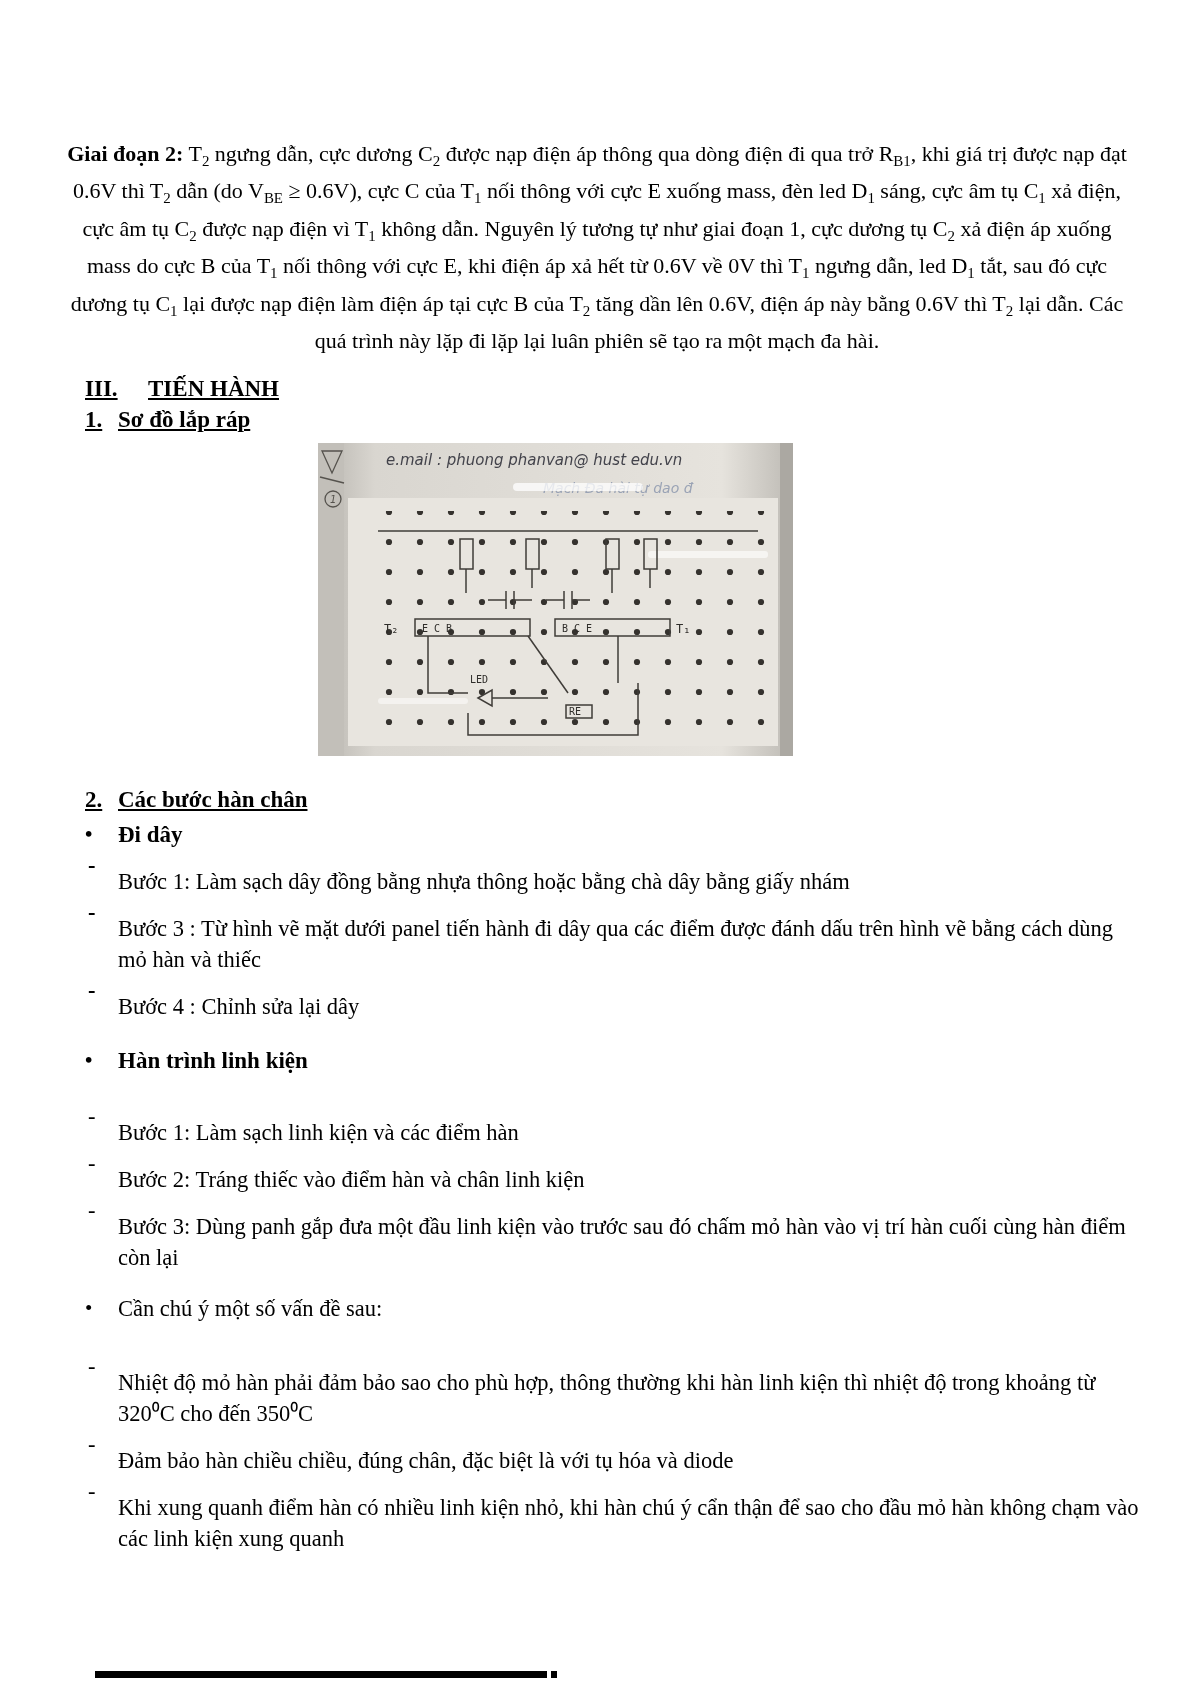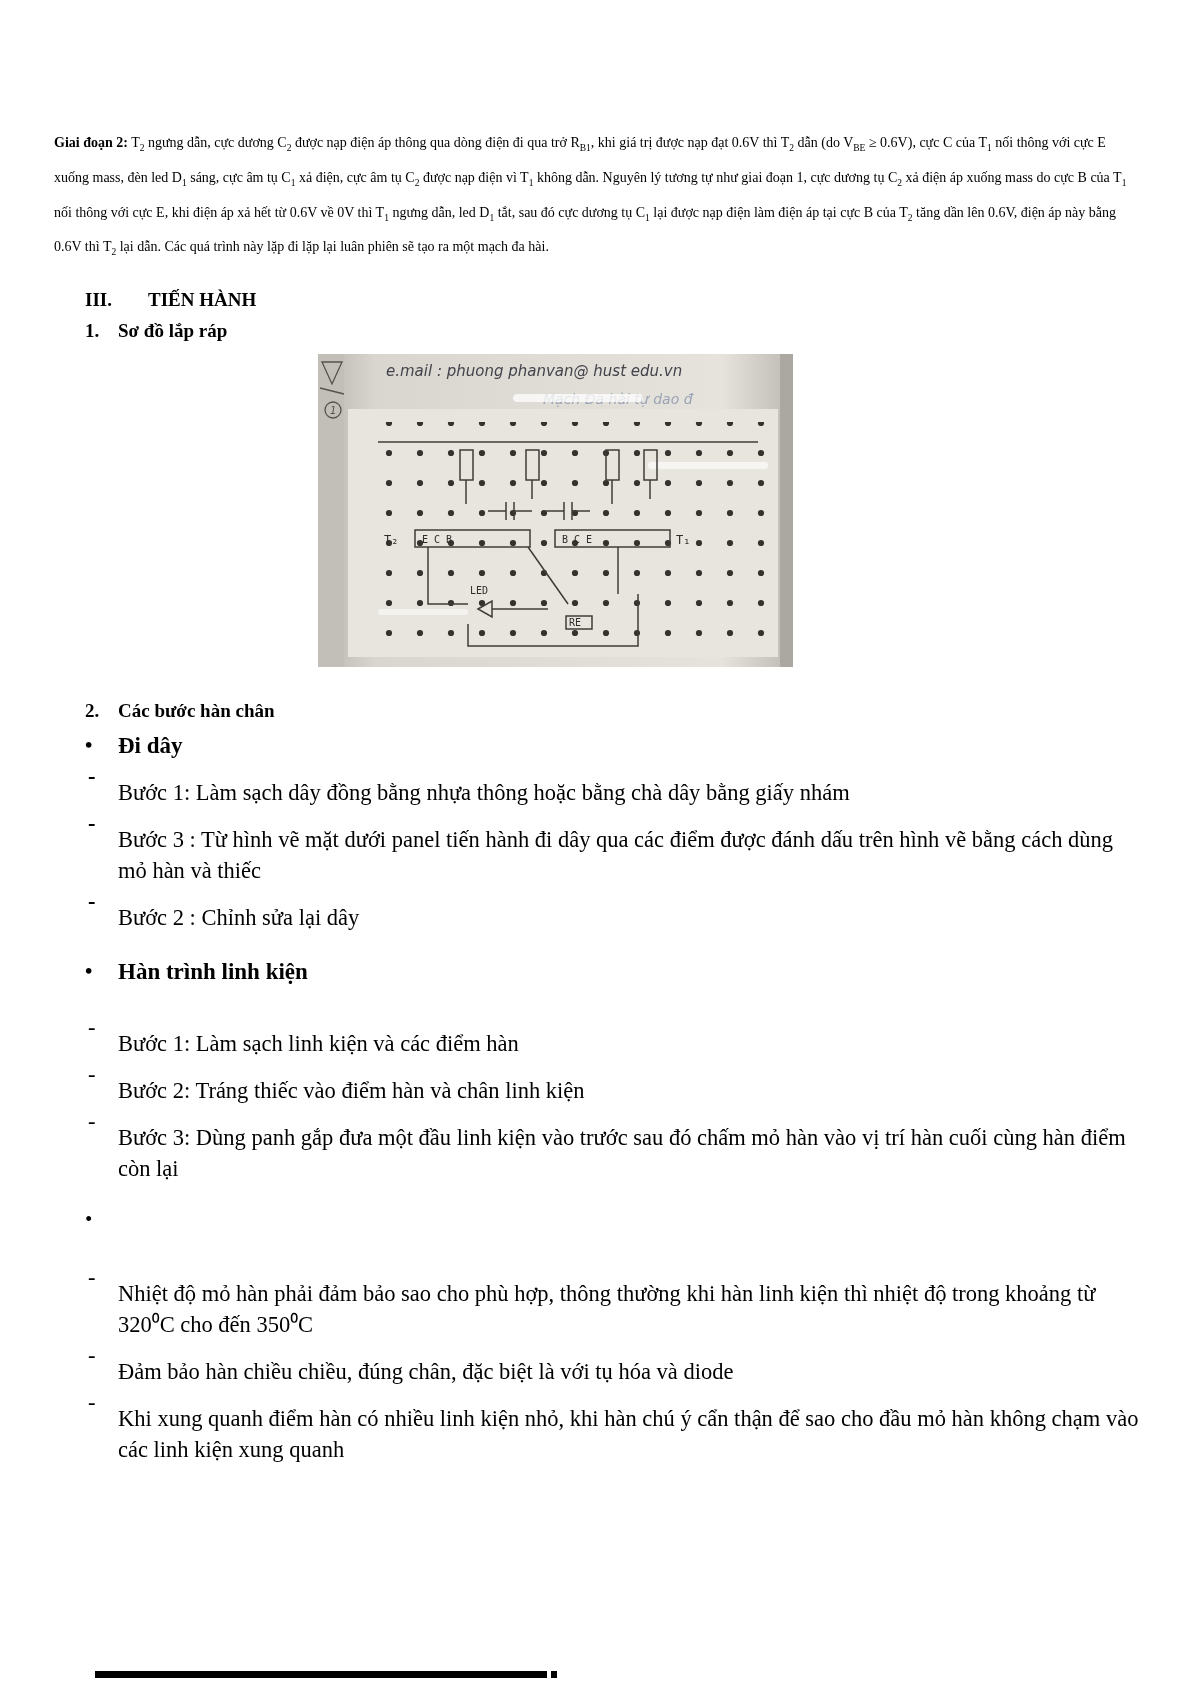--- a/index.html
+++ b/index.html
@@ -1,23 +1,23 @@
 <!DOCTYPE html>
 <html><head>
 <meta charset="utf-8">
 <style>
   html,body{margin:0;padding:0;}
   body{
     width:1191px;height:1685px;background:#ffffff;position:relative;overflow:hidden;
     font-family:"Liberation Serif", serif;color:#000;
   }
   .page{position:absolute;inset:0;padding:127px 50px 0 53px;box-sizing:border-box;}
-  .para{font-size:14px;line-height:30px;margin:1px;}
+  .para{font-size:22px;line-height:30px;margin:12px;text-align:center;}
   .para sub{font-size:68%;}
-  .heading{display:flex;font-weight:bold;font-size:19px;line-height:31px;}
+  .heading{display:flex;font-weight:bold;font-size:23px;line-height:31px;text-decoration:underline;}
   .heading .num{flex:0 0 auto;}
   .num-wide{width:63px;}
   .num-std{width:33px;}
   .indent{margin-left:32px;}
   .sect{margin-top:17px;}
   .photo-wrap{margin:8px 0 0 265px;width:475px;height:313px;}
   .h2{margin-top:28px;}
   .bullet-row{display:flex;margin-left:32px;font-size:22.5px;line-height:31px;}
   .bullet-row .marker{flex:0 0 33px;font-size:21px;}
   .bullet-row.bold{font-weight:bold;font-size:23px;}
@@ -131,21 +131,21 @@
   <div class="dash-row bold-marker">
     <span class="marker">-</span>
     <div class="txt">Bước 1: Làm sạch dây đồng bằng nhựa thông hoặc bằng chà dây bằng giấy nhám</div>
   </div>
   <div class="dash-row bold-marker">
     <span class="marker">-</span>
     <div class="txt">Bước 3 : Từ hình vẽ mặt dưới panel tiến hành đi dây qua các điểm được đánh dấu trên hình vẽ bằng cách dùng mỏ hàn và thiếc</div>
   </div>
   <div class="dash-row bold-marker">
     <span class="marker">-</span>
-    <div class="txt">Bước 2 : Chỉnh sửa lại dây</div>
+    <div class="txt">Bước 4 : Chỉnh sửa lại dây</div>
   </div>
 
   <div class="bullet-row bold mt23">
     <span class="marker">•</span>
     <span>Hàn trình linh kiện</span>
   </div>
   <div class="dash-row mt25">
     <span class="marker">-</span>
     <div class="txt">Bước 1: Làm sạch linh kiện và các điểm hàn</div>
   </div>
@@ -153,20 +153,21 @@
     <span class="marker">-</span>
     <div class="txt">Bước 2: Tráng thiếc vào điểm hàn và chân linh kiện</div>
   </div>
   <div class="dash-row">
     <span class="marker">-</span>
     <div class="txt">Bước 3: Dùng panh gắp đưa một đầu linh kiện vào trước sau đó chấm mỏ hàn vào vị trí hàn cuối cùng hàn điểm còn lại</div>
   </div>
 
   <div class="bullet-row mt20">
     <span class="marker">•</span>
+    <span>Cần chú ý một số vấn đề sau:</span>
   </div>
   <div class="dash-row mt27">
     <span class="marker">-</span>
     <div class="txt">Nhiệt độ mỏ hàn phải đảm bảo sao cho phù hợp, thông thường khi hàn linh kiện thì nhiệt độ trong khoảng từ 320⁰C cho đến 350⁰C</div>
   </div>
   <div class="dash-row">
     <span class="marker">-</span>
     <div class="txt">Đảm bảo hàn chiều chiều, đúng chân, đặc biệt là với tụ hóa và diode</div>
   </div>
   <div class="dash-row">

